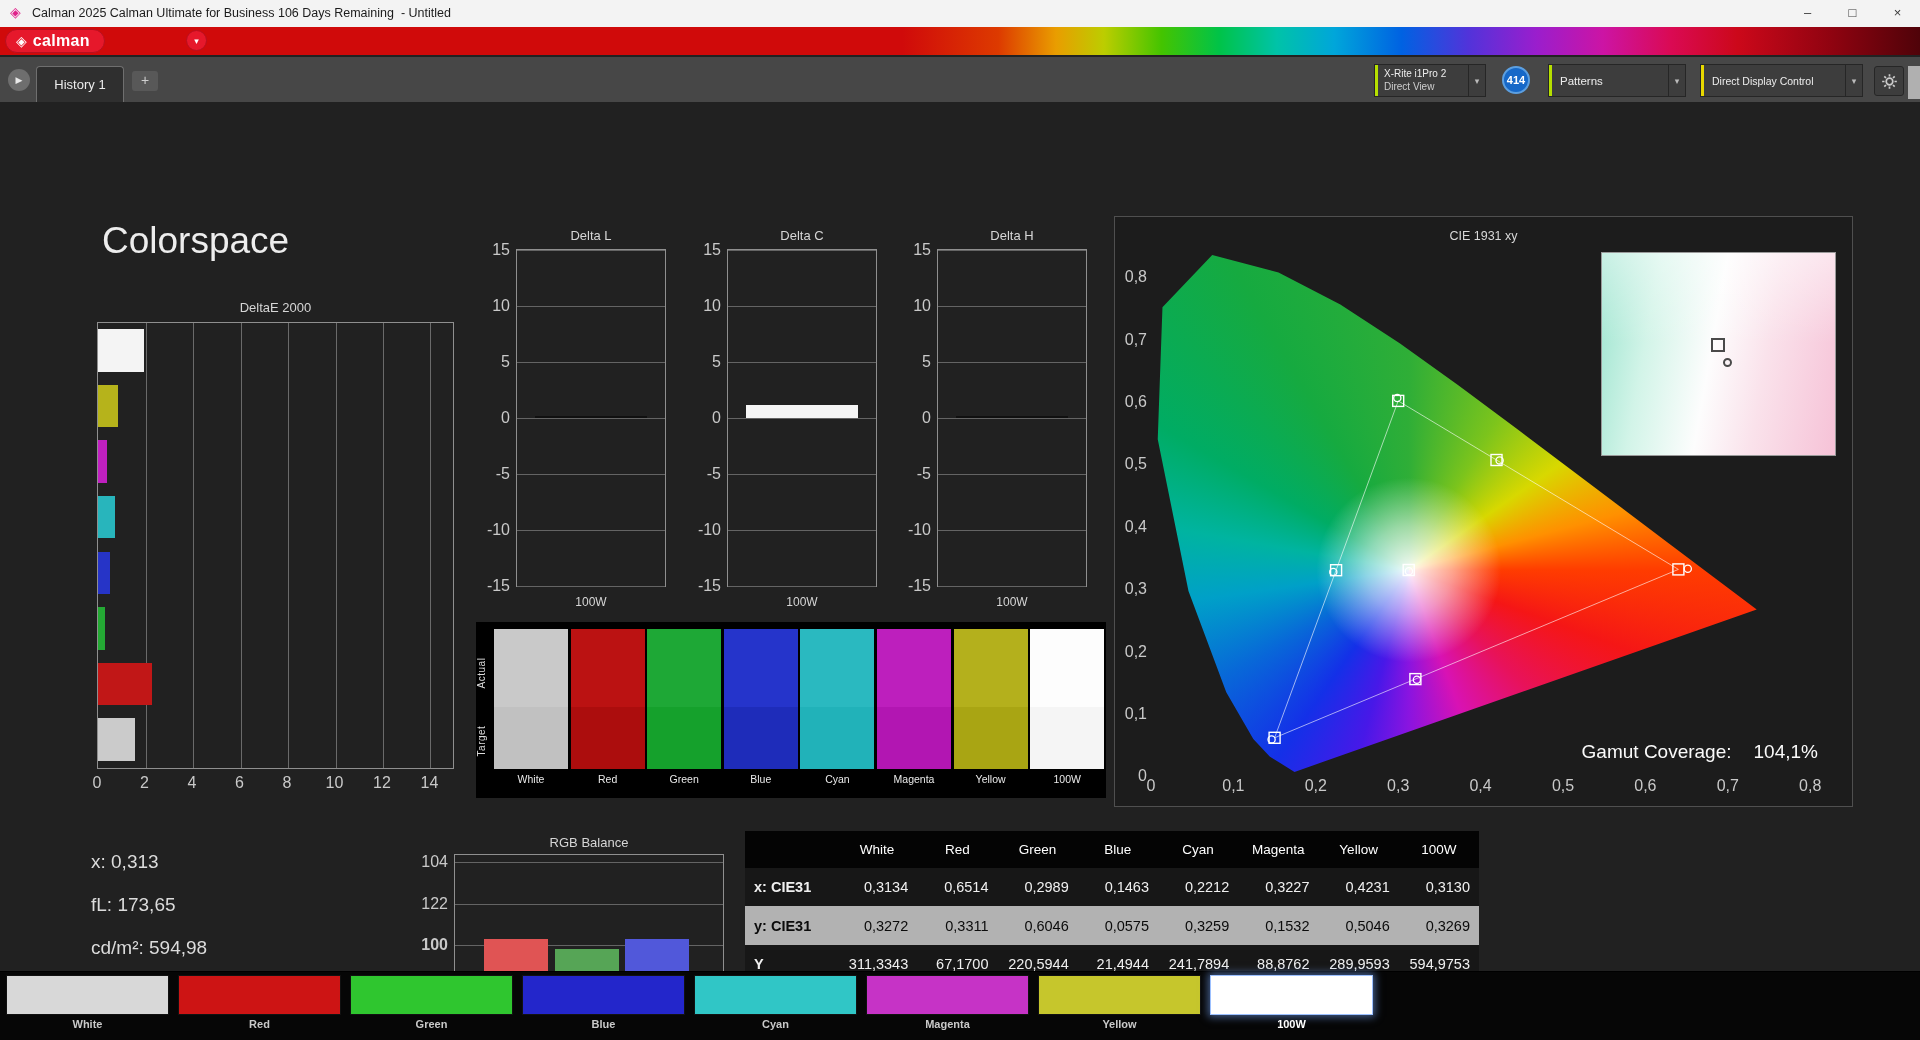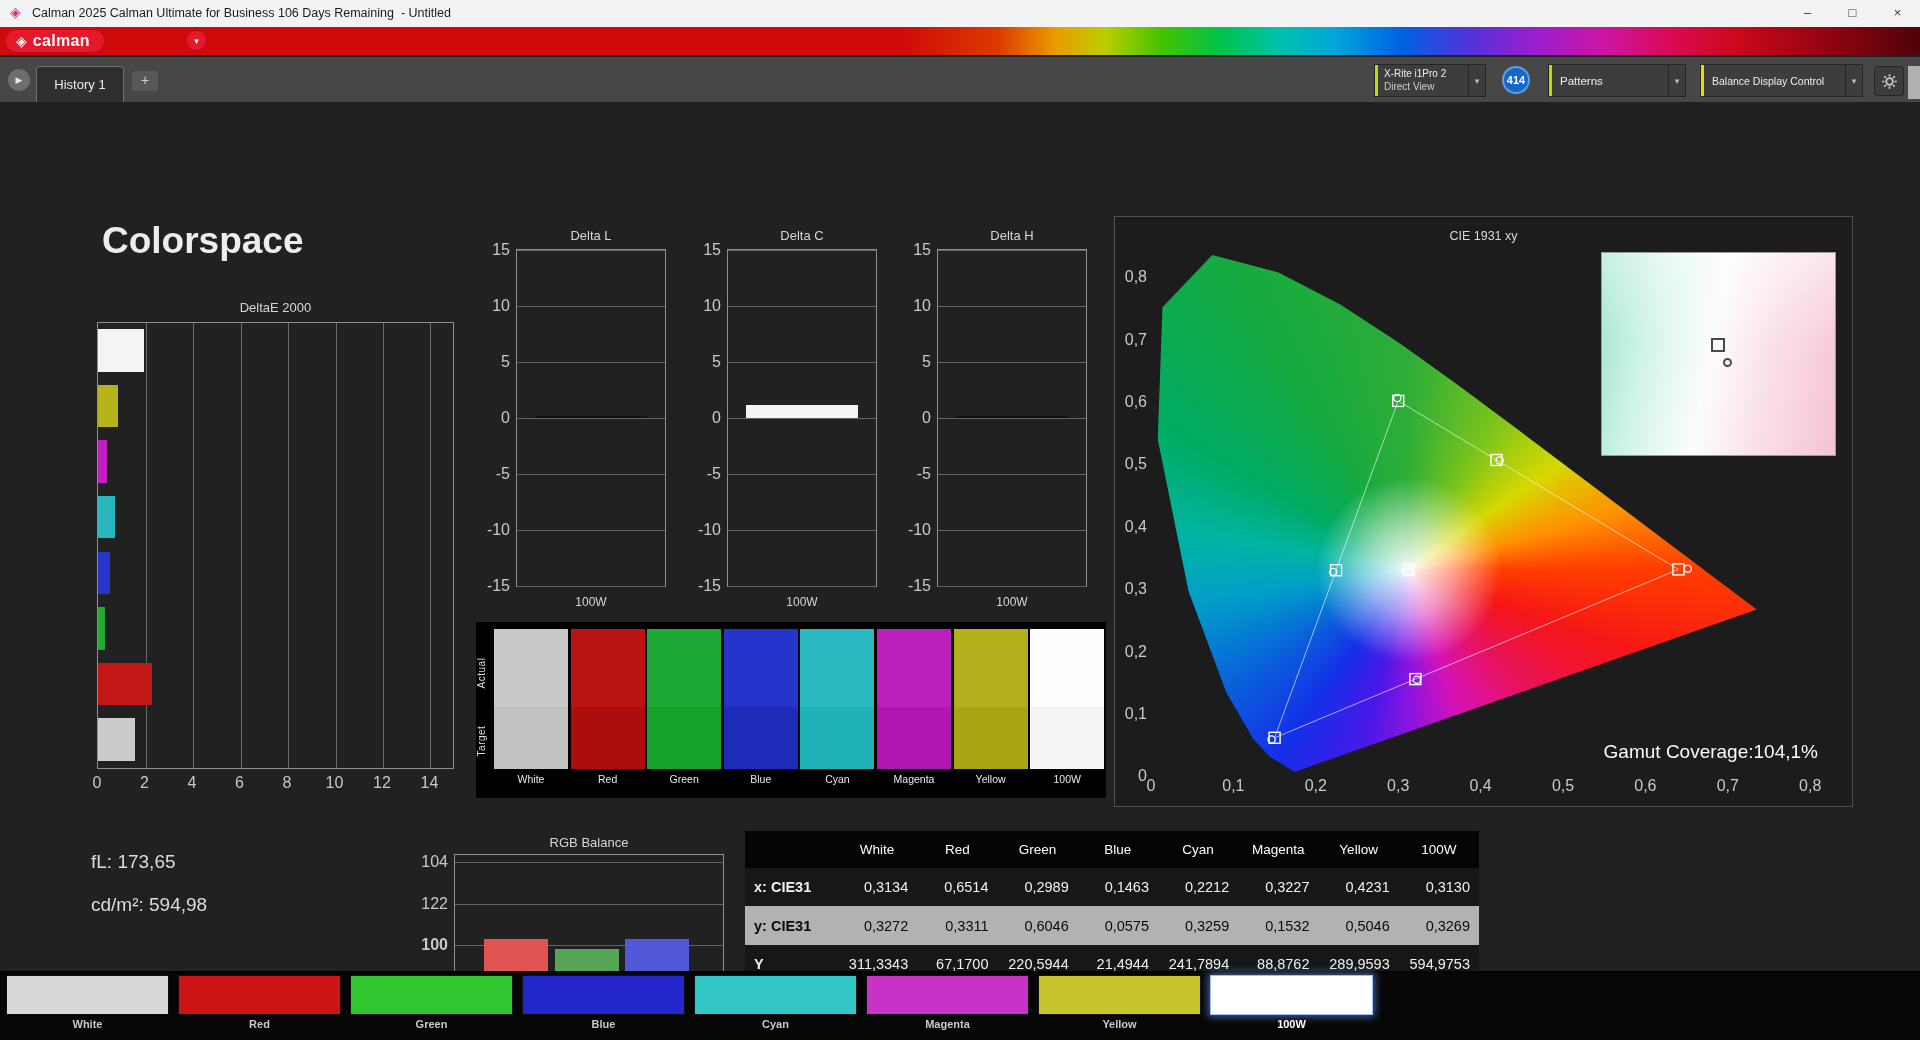--- a/index.html
+++ b/index.html
@@ -31,21 +31,21 @@
 .dd-text{padding-left:8px;font-size:11.5px;flex:1}
 .dd-text2{padding-left:6px;font-size:10px;line-height:1.25;flex:1}
 .dd-text2 .dim{color:#cfcfcf}
 .dd-arrow{width:17px;align-self:stretch;border-left:1px solid #262626;color:#bbb;font-size:9px;display:flex;align-items:center;justify-content:center;flex:none}
 .badge{position:absolute;left:1502px;top:9px;width:28px;height:28px;border-radius:50%;background:#1668c8;border:2px solid #5c9fe0;color:#fff;font-size:11px;font-weight:bold;display:flex;align-items:center;justify-content:center}
 .gear{position:absolute;left:1874px;top:9px;width:30px;height:30px;background:#3d3d3d;border:1px solid #262626;border-radius:3px;display:flex;align-items:center;justify-content:center}
 .sliver{position:absolute;left:1908px;top:9px;width:12px;height:33px;background:#b0b0b0}
 
 
 .main{position:absolute;left:0;top:102px;width:1920px;height:869px;background:#212121}
-.page-title{position:absolute;left:102px;top:118px;font-size:37px;color:#ededed;font-weight:700}
+.page-title{position:absolute;left:102px;top:118px;font-size:37px;color:#ededed;font-weight:400}
 .chart-title{position:absolute;text-align:center;font-size:13px;color:#d6d6d6}
 .plot{position:absolute;border:1px solid #8f8f8f}
 .vgrid{position:absolute;top:0;bottom:0;width:1px;background:#6a6a6a}
 .hgrid{position:absolute;left:0;right:0;height:1px;background:#646464}
 .hbar{position:absolute;left:0}
 .vbar{position:absolute}
 .axwrap{position:absolute}
 .ax{position:absolute;color:#c9c9c9;font-size:16px}
 .yl{width:100%;text-align:right}
 .xl{width:24px;text-align:center}
@@ -69,21 +69,21 @@
 conic-gradient(from 0deg at 37.1% 61.1%,#2fae37 0deg,#7cc41c 30deg,#d8d800 55deg,#ff9000 75deg,#ff3c00 90deg,#f51616 110deg,#e8125a 135deg,#d812b4 160deg,#8a14e0 180deg,#4818e8 195deg,#1430e8 215deg,#0868d8 240deg,#00a0c8 262deg,#00b4a0 280deg,#00ac64 300deg,#16aa40 330deg,#2fae37 360deg);
 clip-path:polygon(20.65% 99.41%,17.08% 96.49%,14.72% 93.16%,10.83% 84.3%,5.39% 65.09%,0.97% 36.28%,1.65% 11.22%,8.81% 1.33%,18.35% 4.63%,27.24% 10.73%,35.78% 18.07%,44.26% 26.09%,52.68% 34.35%,60.79% 42.41%,68.23% 49.8%,74.38% 55.92%,82.03% 63.51%,87.15% 68.6%)}
 .cie-overlay{position:absolute;inset:0;width:695px;height:527px}
 .cie-ya{left:2px;top:31px;width:30px;height:527px}
 .cie-xa{left:36px;top:560px;width:695px;height:16px}
 .cie-inset{position:absolute;left:486px;top:35px;width:235px;height:204px;border:1px solid #9a9a9a;
 background:linear-gradient(to bottom,rgba(255,255,255,.45),rgba(255,255,255,0) 45%),linear-gradient(100deg,#9ce4cf 0%,#d2f4e8 22%,#fdfdfd 47%,#fae2eb 68%,#f6c2d7 100%)}
 .inset-square{position:absolute;left:calc(50% - 8px);top:calc(46% - 8px);width:14px;height:14px;border:2px solid #4a4a4a}
 .inset-circle{position:absolute;left:52%;top:52%;width:9px;height:9px;border:2px solid #4a4a4a;border-radius:50%}
 .gamut-cov{position:absolute;right:34px;top:524px;font-size:19px;color:#fafafa}
-.gc-val{margin-left:0}
+.gc-val{margin-left:22px}
 
 
 .current-reading{position:absolute;left:91px;top:738px;width:320px}
 .cr-title{font-size:24px;color:#ececec;margin-bottom:12px}
 .cr-line{font-size:19px;color:#dcdcdc;height:43px;display:flex;align-items:center}
 
 
 .mtable{position:absolute;left:745px;top:729px;width:734px;font-size:14.5px}
 .trow{display:flex;height:38.4px}
 .trow.thead{height:37px;background:#040404;color:#fff;font-size:13.5px}
@@ -141,21 +141,21 @@
     <div class="badge">414</div>
 
     <div class="dd" style="left:1548px;width:138px">
       <div class="stripe" style="background:#b6e000"></div>
       <div class="dd-text">Patterns</div>
       <div class="dd-arrow">▾</div>
     </div>
 
     <div class="dd" style="left:1700px;width:163px">
       <div class="stripe" style="background:#e8d800"></div>
-      <div class="dd-text" style="font-size:10.5px">Balance Display Control</div>
+      <div class="dd-text" style="font-size:10.5px">Direct Display Control</div>
       <div class="dd-arrow">▾</div>
     </div>
 
     <div class="gear">
       <svg width="17" height="17" viewBox="0 0 16 16">
         <g stroke="#cccccc" stroke-width="1.6" fill="none">
           <circle cx="8" cy="8" r="3.1"></circle>
           <path d="M8 1.1v2.2M8 12.7v2.2M1.1 8h2.2M12.7 8h2.2M3.1 3.1l1.6 1.6M11.3 11.3l1.6 1.6M12.9 3.1l-1.6 1.6M4.7 11.3l-1.6 1.6"></path>
         </g>
       </svg>
@@ -355,20 +355,21 @@
       <div class="cie-inset">
         <div class="inset-square"></div>
         <div class="inset-circle"></div>
       </div>
       <div class="gamut-cov">
         <span>Gamut Coverage:</span><span class="gc-val">104,1%</span>
       </div>
     </div>
 
     <div class="current-reading">
+      <div class="cr-line">x: 0,313</div>
       <div class="cr-line">fL: 173,65</div>
       <div class="cr-line">cd/m²: 594,98</div>
     </div>
 
     <div class="chart-title" style="left:454px;top:733px;width:270px">RGB Balance</div>
     <div class="plot" style="left:454px;top:752px;width:270px;height:188px">
         <div class="hgrid" style="top: 7.2px;"></div>
         <div class="hgrid" style="top: 48.6px;"></div>
         <div class="hgrid" style="top: 89.9px;"></div>
         <div class="hgrid" style="top: 131.2px;"></div>

